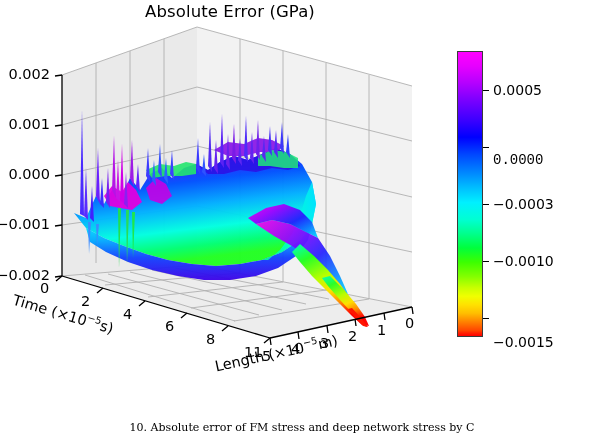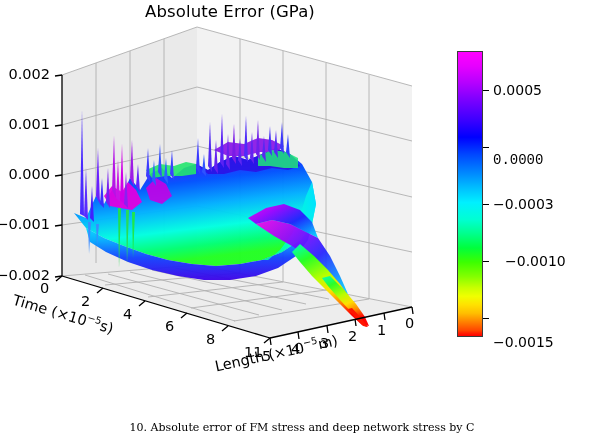--- a/index.html
+++ b/index.html
@@ -305,19 +305,19 @@
 
     <div class="cbar-tick" style="top:39px;"></div>
     <div class="cbar-tick" style="top:96px;"></div>
     <div class="cbar-tick" style="top:153px;"></div>
     <div class="cbar-tick" style="top:210px;"></div>
     <div class="cbar-tick" style="top:267px;"></div>
 
     <div class="cbar-lab" style="top:39px;">0.0005</div>
     <div class="cbar-lab" style="top:109px;font-family:Liberation Mono, monospace;">0.0000</div>
     <div class="cbar-lab" style="top:153px;">−0.0003</div>
-    <div class="cbar-lab" style="top:210px;margin-left:12px;">−0.0010</div>
+    <div class="cbar-lab" style="top:210px;">−0.0010</div>
     <div class="cbar-lab" style="top:267px;margin-top:24px;">−0.0015</div>
   </div>
 
   <div class="caption">10. Absolute error of FM stress and deep network stress by C</div>
 
 </div>
 
 </body></html>

